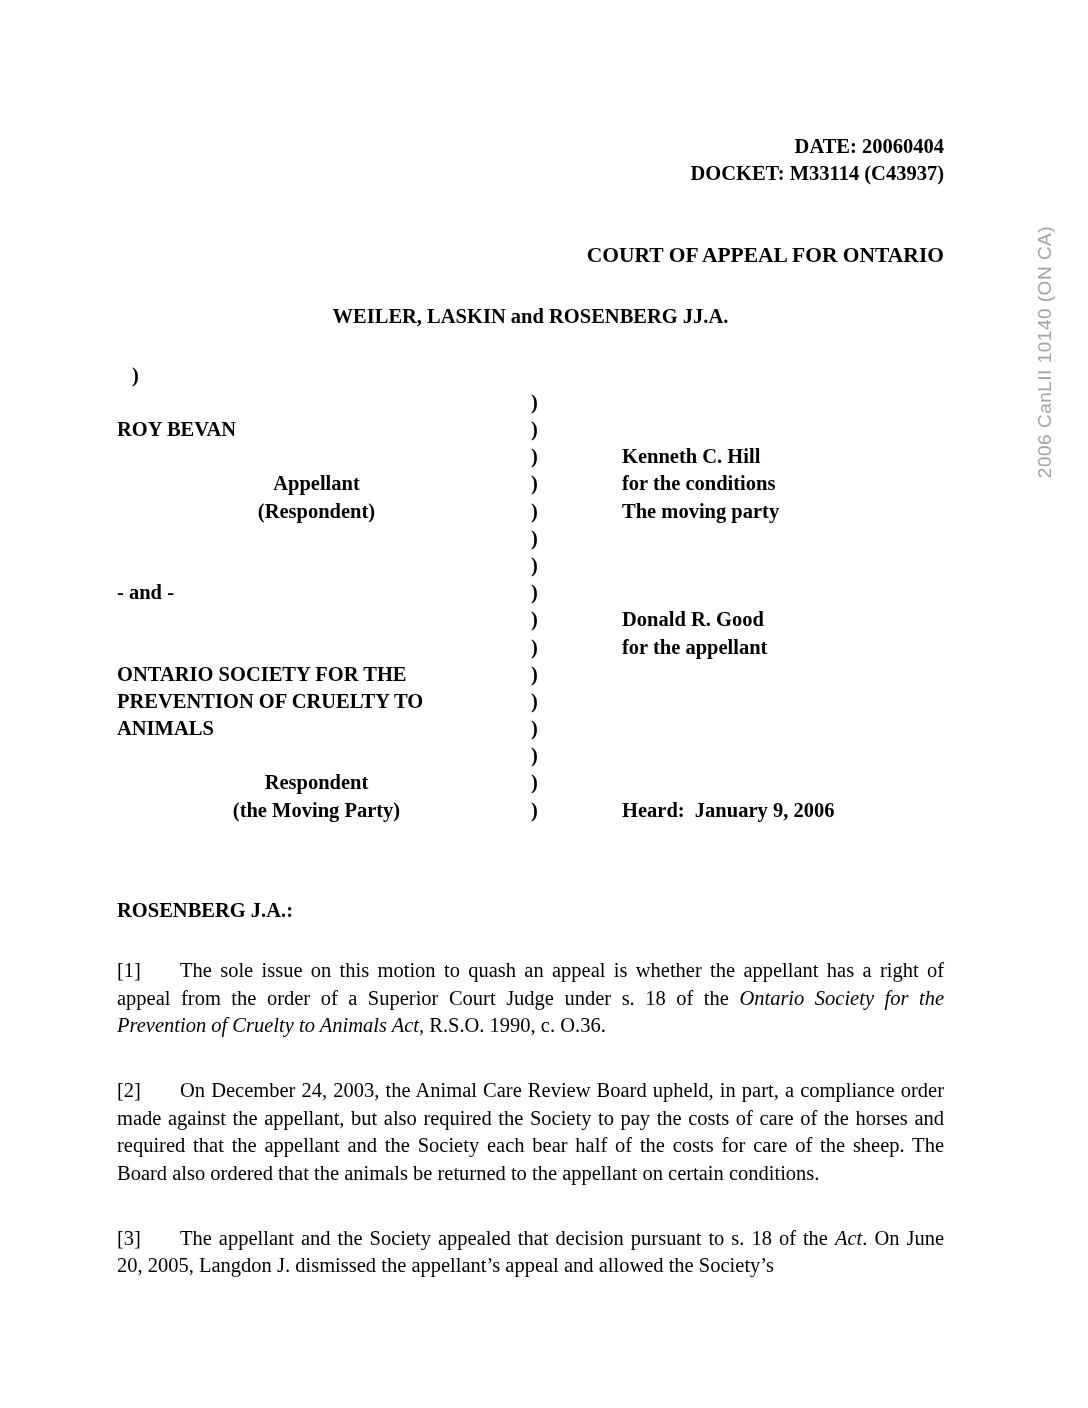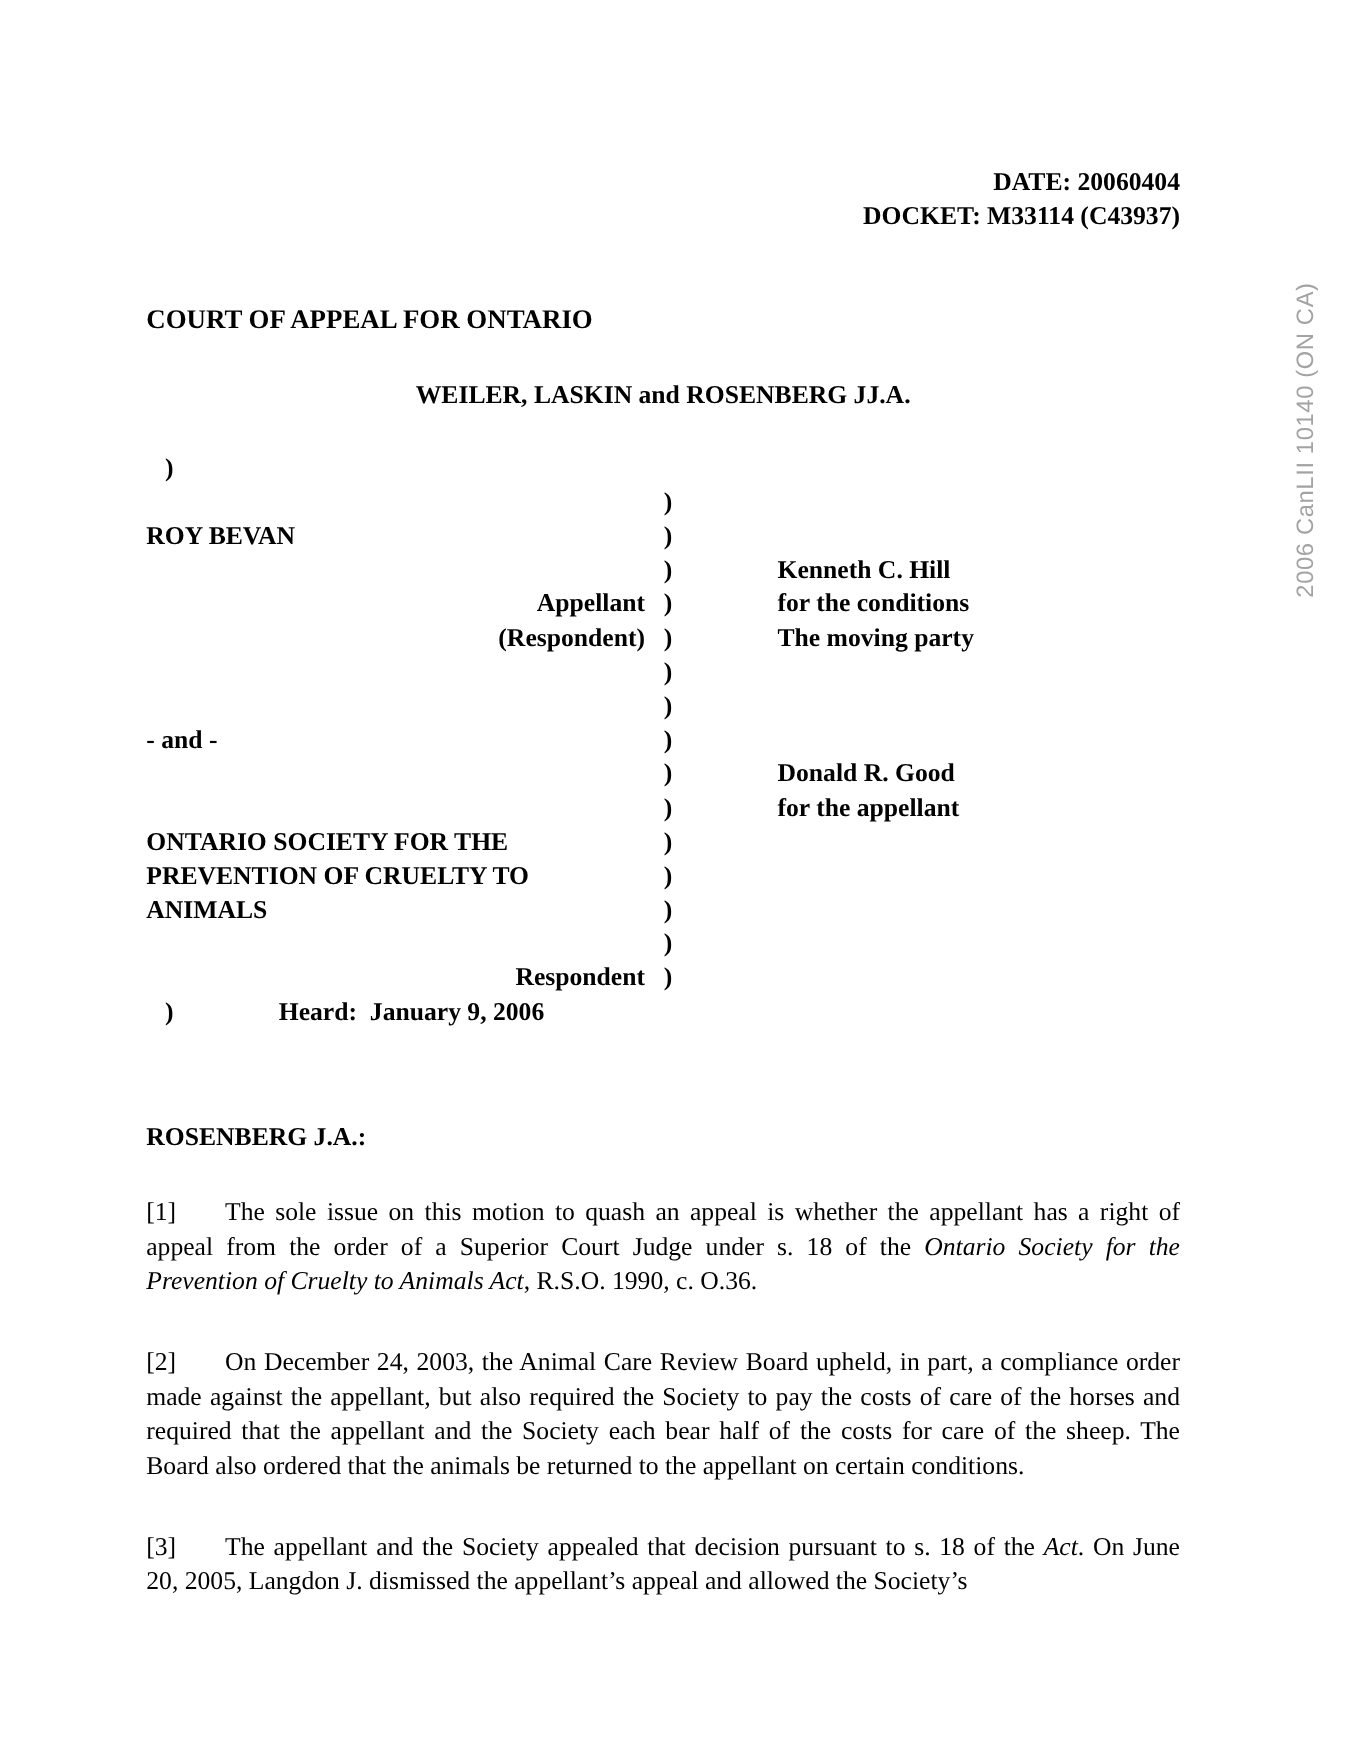--- a/index.html
+++ b/index.html
@@ -19,21 +19,21 @@
     width: 827px;
     padding-top: 133px;
     font-size: 20.5px;
     line-height: 27.4px;
   }
   .header-right {
     text-align: right;
     font-weight: bold;
   }
   .court-title {
-    text-align: left;
+    text-align: right;
     font-weight: bold;
     font-size: 21.5px;
     margin-top: 54px;
   }
   .judges-line {
     text-align: center;
     font-weight: bold;
     margin-top: 34px;
   }
   .parties {
@@ -42,21 +42,21 @@
   }
   .party-row {
     display: flex;
     height: 27.2px;
     align-items: baseline;
   }
   .cell-left {
     width: 399px;
     white-space: pre;
   }
-  .cell-left.align-right { text-align: right; }
+  .cell-left.align-right { text-align: center; }
   .cell-paren {
     width: 37px;
     text-align: center;
   }
   .cell-right {
     margin-left: 69px;
     white-space: pre;
   }
   .author-heading {
     margin-top: 73px;
@@ -174,20 +174,21 @@
           <span class="cell-left"></span>
           <span class="cell-paren">)</span>
           <span class="cell-right"></span>
         </div>
         <div class="party-row">
           <span class="cell-left align-right">Respondent</span>
           <span class="cell-paren">)</span>
           <span class="cell-right"></span>
         </div>
         <div class="party-row">
+          <span class="cell-left align-right">(the Moving Party)</span>
           <span class="cell-paren">)</span>
           <span class="cell-right">Heard:  January 9, 2006</span>
         </div>
       </div>
 
     <div class="author-heading">ROSENBERG J.A.:</div>
 
     <div id="paragraphs">
         <p class="para first"><span class="pnum">[1]</span><span>The sole issue on this motion to quash an appeal is whether the appellant has a right of appeal from the order of a Superior Court Judge under s. 18 of the </span><i>Ontario Society for the Prevention of Cruelty to Animals Act</i><span>, R.S.O. 1990, c. O.36.</span></p>
         <p class="para"><span class="pnum">[2]</span><span>On December 24, 2003, the Animal Care Review Board upheld, in part, a compliance order made against the appellant, but also required the Society to pay the costs of care of the horses and required that the appellant and the Society each bear half of the costs for care of the sheep.  The Board also ordered that the animals be returned to the appellant on certain conditions.</span></p>

